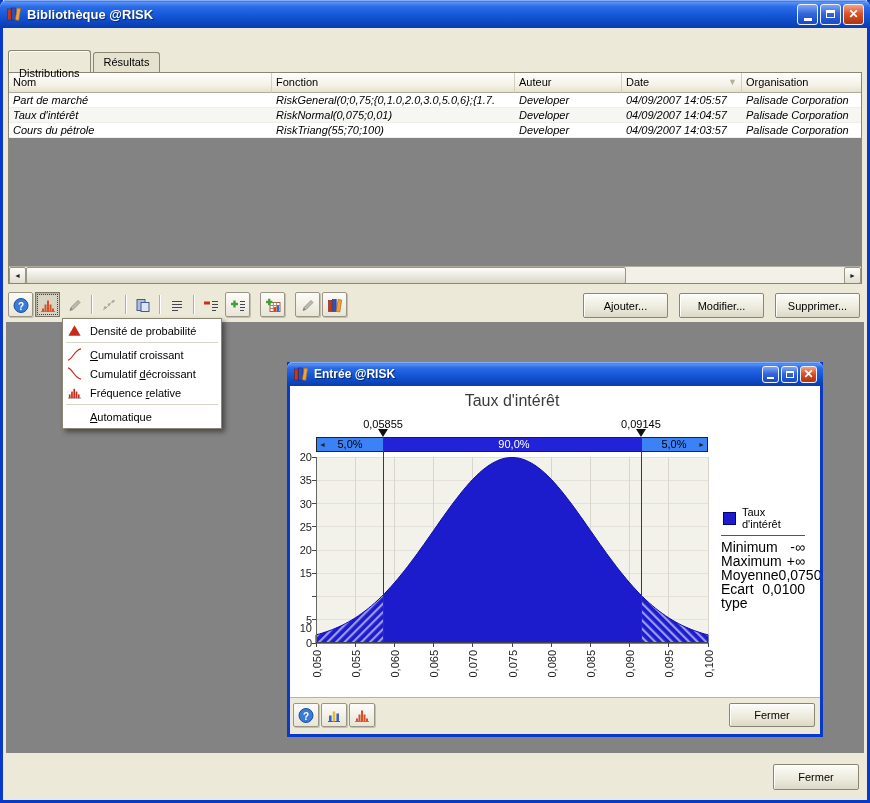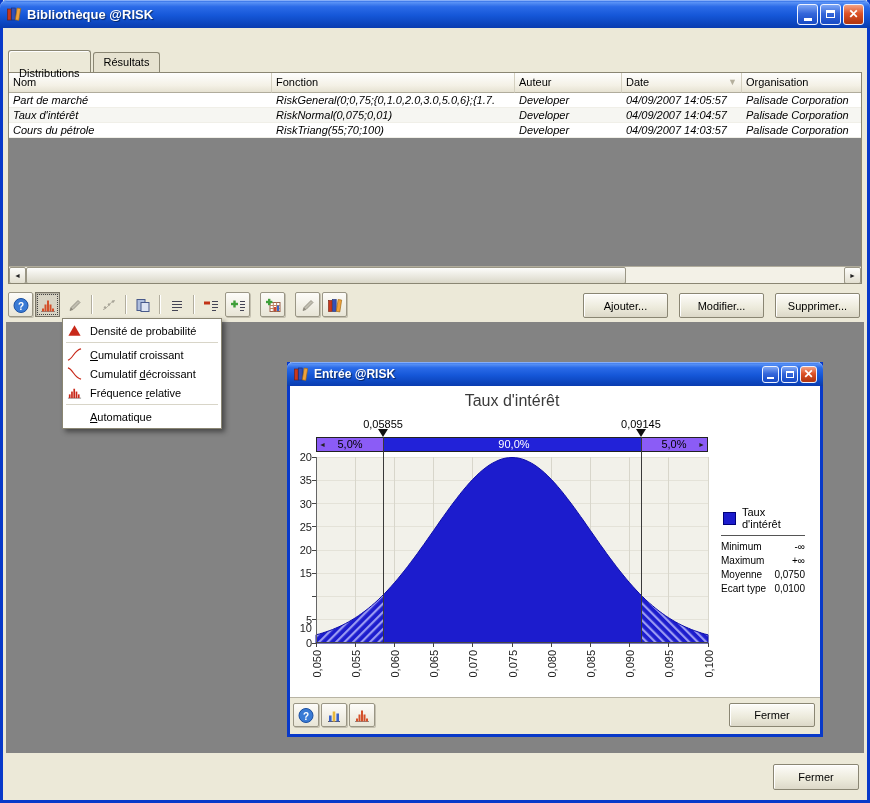--- a/index.html
+++ b/index.html
@@ -72,35 +72,35 @@
   .micon svg{width:15px;height:15px;}
   .msep{height:1px;background:#d8d5c8;margin:2px 2px;}
 
   
   #inputwin{left:284px;top:362px;width:536px;height:375px;z-index:10;}
   .chartarea{position:absolute;left:0;right:0;top:24px;height:311px;background:#fff;overflow:hidden;}
   .ctitle{position:absolute;left:26px;width:392px;top:6px;text-align:center;font-size:16px;color:#3a3a3a;}
   .dlabel{position:absolute;top:32px;transform:translateX(-50%);font-size:11px;color:#000;}
   .dtri{position:absolute;top:43px;width:0;height:0;border-left:5px solid transparent;border-right:5px solid transparent;border-top:8px solid #111;}
   .dline{position:absolute;top:51px;width:1px;height:206px;background:#3a3a3a;z-index:3;}
-  .band{position:absolute;left:26px;top:51px;width:392px;height:15px;background:#8b5cf6;border:1px solid #222;}
+  .band{position:absolute;left:26px;top:51px;width:392px;height:15px;background:#3b82f6;border:1px solid #222;}
   .bandblue{position:absolute;top:0;bottom:0;}
   .bl{position:absolute;top:0;font-size:11px;text-align:center;line-height:13px;}
   .bhandle{position:absolute;top:2px;font-size:7px;color:#222;line-height:9px;}
   #plotbox{position:absolute;left:26px;top:71px;width:392px;height:186px;}
   #plotbox svg{overflow:visible;}
   .ylab{position:absolute;left:0;width:22px;text-align:right;font-size:11px;color:#222;}
   .xlab{position:absolute;top:264px;width:13px;height:46px;}
   .xlab span{writing-mode:vertical-rl;transform:rotate(180deg);font-size:11px;color:#222;display:block;margin:0 auto;}
   .legend{position:absolute;left:431px;top:120px;width:84px;}
   .lrow{display:flex;align-items:center;gap:6px;padding-left:2px;}
   .lswatch{width:13px;height:13px;border:1px solid #00007a;flex:none;}
   .lname{font-size:11px;}
   .lsep{height:1px;background:#555;margin:5px 0 4px;}
-  .lstat{display:flex;justify-content:space-between;font-size:10px;line-height:14px;}
+  .lstat{display:flex;justify-content:space-between;font-size:14px;line-height:14px;}
   .chartstrip{position:absolute;left:0;right:0;top:335px;bottom:0;background:#ece9d8;border-top:1px solid #b8b4a4;}
   .chartstrip .toolbtn{position:absolute;top:5px;width:26px;height:24px;}
   .chartstrip .btn{position:absolute;right:5px;top:5px;width:86px;height:24px;}
 </style>
 </head>
 <body>
 
 <div class="xp-win" id="mainwin" style="left:0;top:0;width:870px;height:803px;">
   <div class="titlebar">
     <span class="winicon" id="mainicon">

